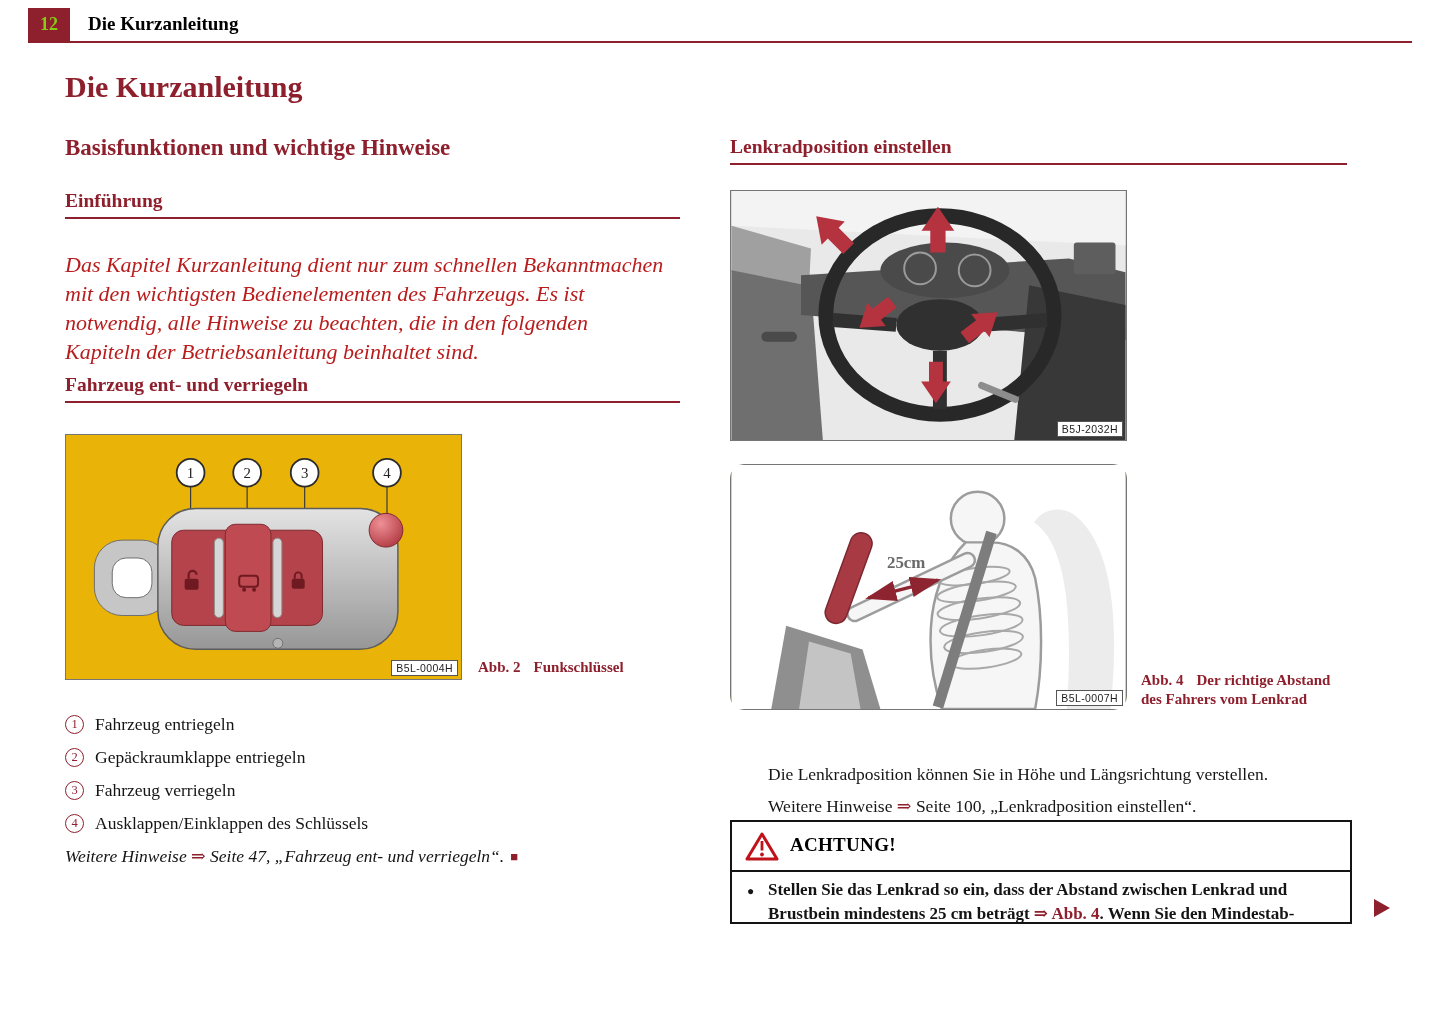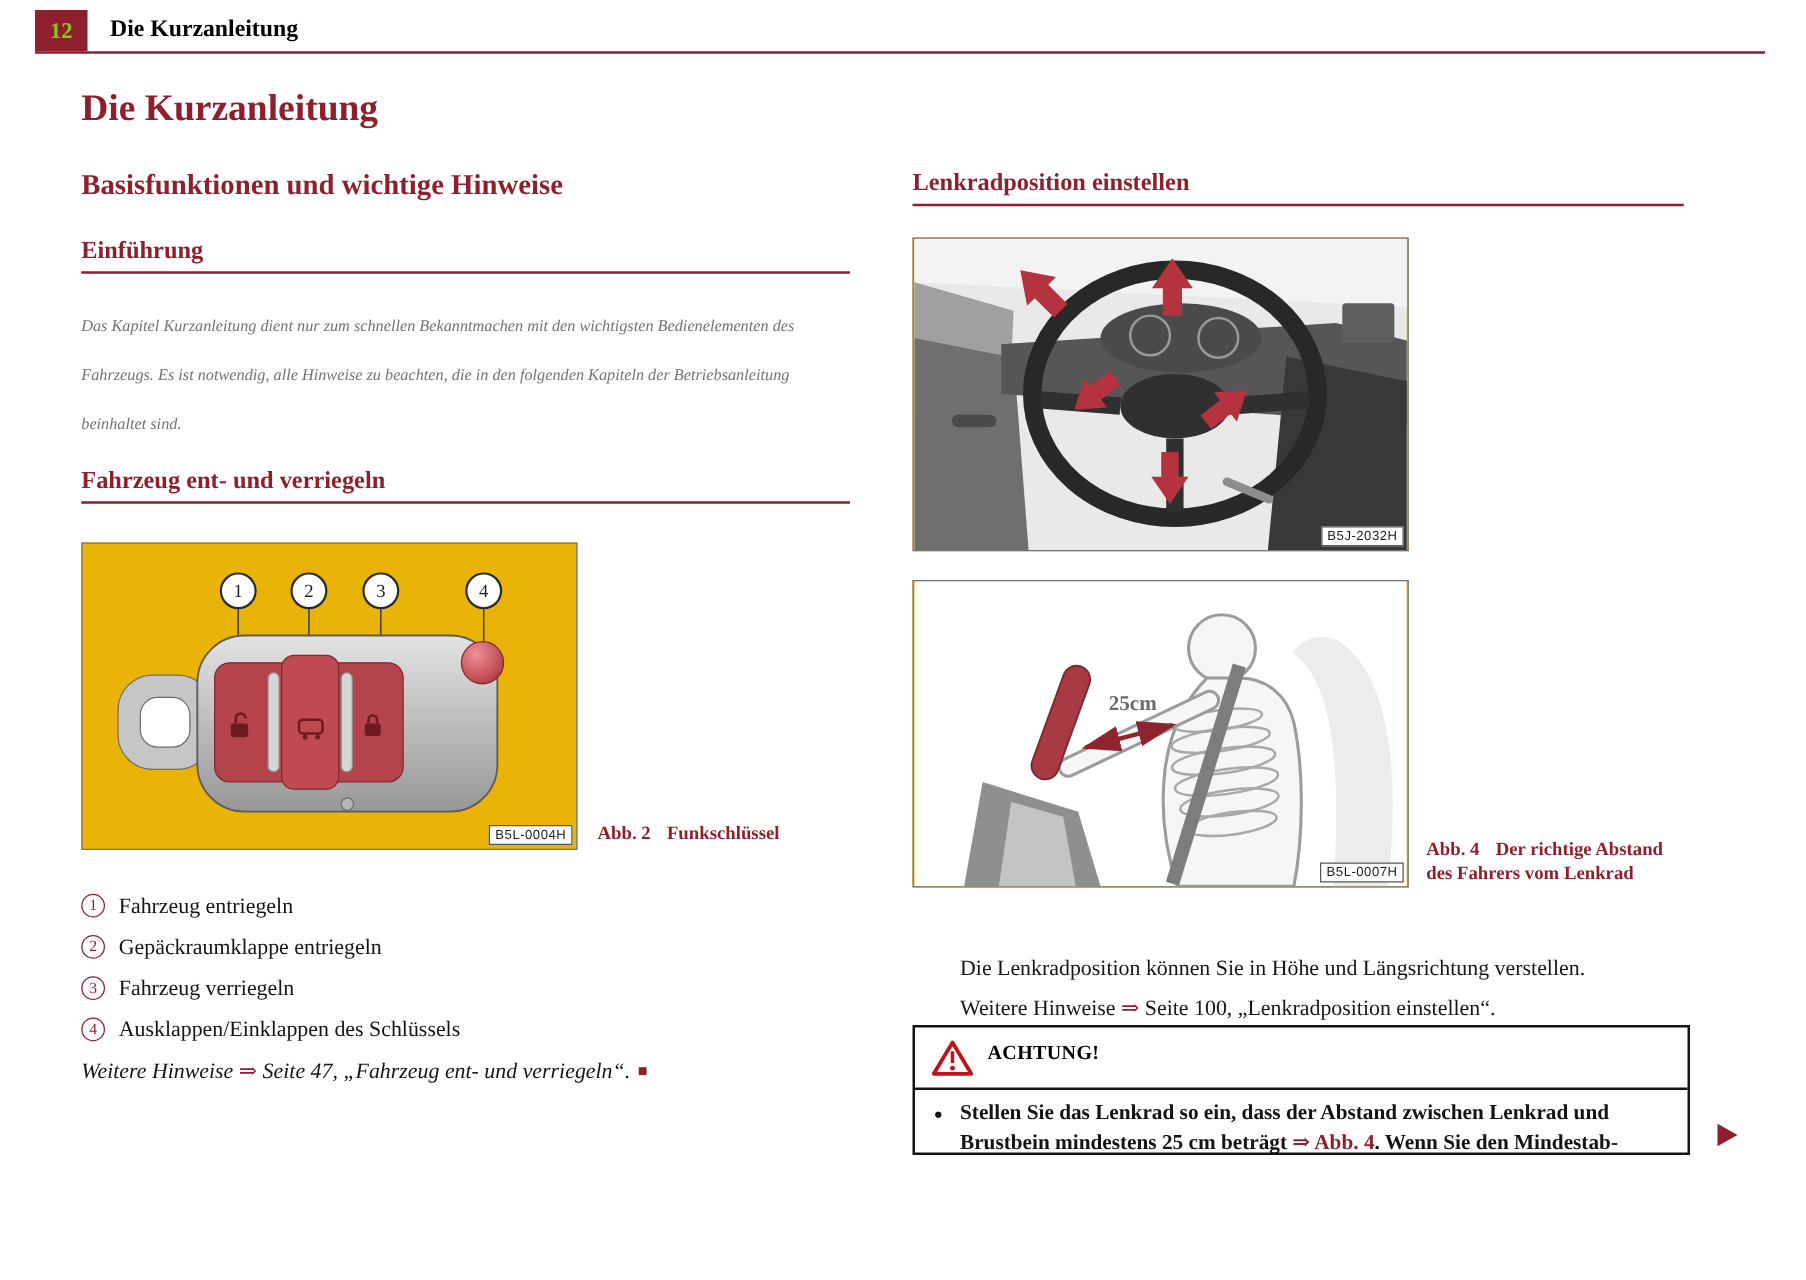--- a/index.html
+++ b/index.html
@@ -16,50 +16,50 @@
   #title{left:65px;top:70px;font-size:30px;}
   #section{left:65px;top:135px;font-size:23px;}
   #h-einf{left:65px;top:190px;font-size:19.5px;}
   #h-lock{left:65px;top:374px;font-size:19.5px;}
   #h-lenk{left:730px;top:136px;font-size:19.5px;}
   .rule{position:absolute;height:1.5px;background:#8e1f2d;}
   #rule-einf{left:65px;top:217px;width:615px;}
   #rule-lock{left:65px;top:401px;width:615px;}
   #rule-lenk{left:730px;top:163px;width:617px;}
   
-  .intro{position:absolute;left:65px;top:228px;width:600px;font-size:13px;font-style:italic;
-         line-height:39px;color:#737373;}
+  .intro{position:absolute;left:65px;top:228px;width:600px;font-size:22px;font-style:italic;
+         line-height:29px;color:#b91c1c;}
   .para{position:absolute;left:768px;width:625px;font-size:17.5px;}
   #para1{top:746px;}
   #para2{top:778px;}
   
   .fig{position:absolute;background:#eab308;border:1px solid #767676;box-sizing:border-box;}
   #fig2{left:65px;top:434px;width:397px;height:246px;}
   #fig3{left:730px;top:190px;width:397px;height:251px;}
-  #fig4{left:730px;top:464px;width:397px;height:246px;}
+  #fig4{left:730px;top:464px;width:397px;height:246px;border-radius:14px;}
   .fig svg{display:block;width:100%;height:100%;}
   .figcode{position:absolute;right:3px;bottom:3px;font-family:"Liberation Sans","DejaVu Sans",sans-serif;
            font-size:10.5px;color:#1d1d1d;background:#fff;border:1px solid #555;padding:1px 4px;letter-spacing:.4px;}
   .caption{position:absolute;color:#8e1f2d;font-weight:bold;font-size:15px;line-height:19px;}
   .cap-label{margin-right:13px;}
   #cap2{left:478px;top:658px;width:210px;}
   #cap3{left:1141px;top:382px;width:208px;}
   #cap4{left:1141px;top:671px;width:208px;}
   
   .legend-row{position:absolute;left:65px;display:flex;align-items:center;font-size:17.5px;color:#141414;}
   .numcircle{width:19px;height:19px;border:1.6px solid #8e1f2d;border-radius:50%;color:#8e1f2d;
              font-size:12.5px;display:inline-flex;align-items:center;justify-content:center;
              margin-right:11px;box-sizing:border-box;flex:0 0 auto;}
   #leg0{top:714px;}#leg1{top:747px;}#leg2{top:780px;}#leg3{top:813px;}
   .more{position:absolute;left:65px;top:846px;font-size:17.5px;color:#141414;font-style:italic;}
   .sq{font-size:13px;margin-left:6px;position:relative;top:-1px;}
   
   .warn{position:absolute;left:730px;top:820px;width:622px;height:104px;border:2px solid #141414;box-sizing:border-box;}
   .warn-tri{position:absolute;left:13px;top:10px;}
-  .warn-title{position:absolute;left:58px;top:12px;font-size:16px;font-weight:bold;color:#000;letter-spacing:.3px;}
+  .warn-title{position:absolute;left:58px;top:12px;font-size:19px;font-weight:bold;color:#000;letter-spacing:.3px;}
   .warn-sep{position:absolute;left:0;right:0;top:48px;height:2px;background:#141414;}
   .warn-body{position:absolute;left:15px;right:12px;top:56px;font-size:17px;font-weight:bold;
              line-height:23.5px;color:#141414;padding-left:21px;}
   .warn-bullet{position:absolute;left:0;top:2px;font-size:12px;}
   .cont{position:absolute;left:1374px;top:899px;width:0;height:0;border-left:16px solid #8e1f2d;
         border-top:9px solid transparent;border-bottom:9px solid transparent;}
   svg text{font-family:"Liberation Serif","DejaVu Serif",serif;}
 </style>
 </head>
 <body>

